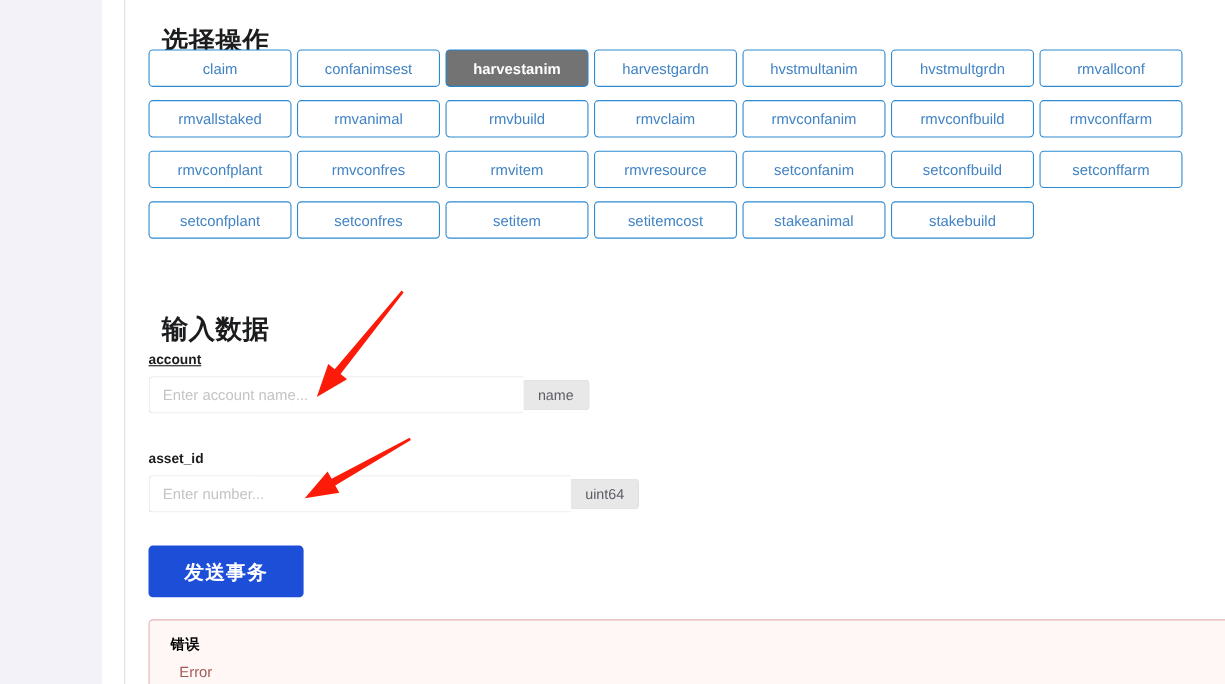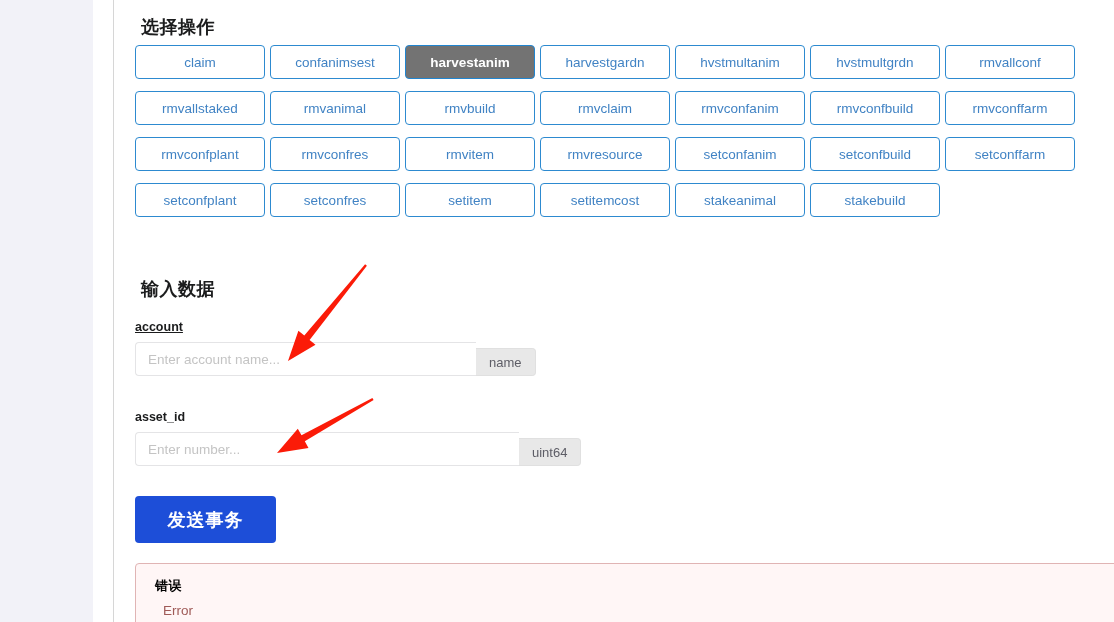--- a/index.html
+++ b/index.html
@@ -42,25 +42,25 @@
   #main {
     position: absolute;
     left: 114px; top: 0;
     width: 1000px;
     height: 622px;
     background: #ffffff;
     overflow: hidden;
   }
 
   .section-heading {
-    margin: 6px;
-    padding: 0;
-    position: absolute;
-    left: 21px;
-    font-size: 18px;
+    margin: 12px;
+    padding: 0;
+    position: absolute;
+    left: 21px;
+    font-size: 24px;
     font-weight: bold;
     color: #1b1c1d;
     letter-spacing: .5px;
   }
   #heading-actions { top: 9px; }
   #heading-inputs  { top: 271px; }
 
   
   #action-grid {
     position: absolute;
@@ -104,21 +104,21 @@
     font-weight: bold;
     color: #1b1c1d;
   }
   #label-account { top: 320px; text-decoration: underline; }
   #label-asset   { top: 410px; }
 
   .field-row {
     position: absolute;
     left: 21px;
     display: flex;
-    align-items: flex-end;
+    align-items: center;
     height: 34px;
   }
   #field-row-account { top: 342px; }
   #field-row-asset   { top: 432px; }
 
   .field-input {
     box-sizing: border-box;
     height: 34px;
     border: 1px solid #e4e4e6;
     border-right: none;

